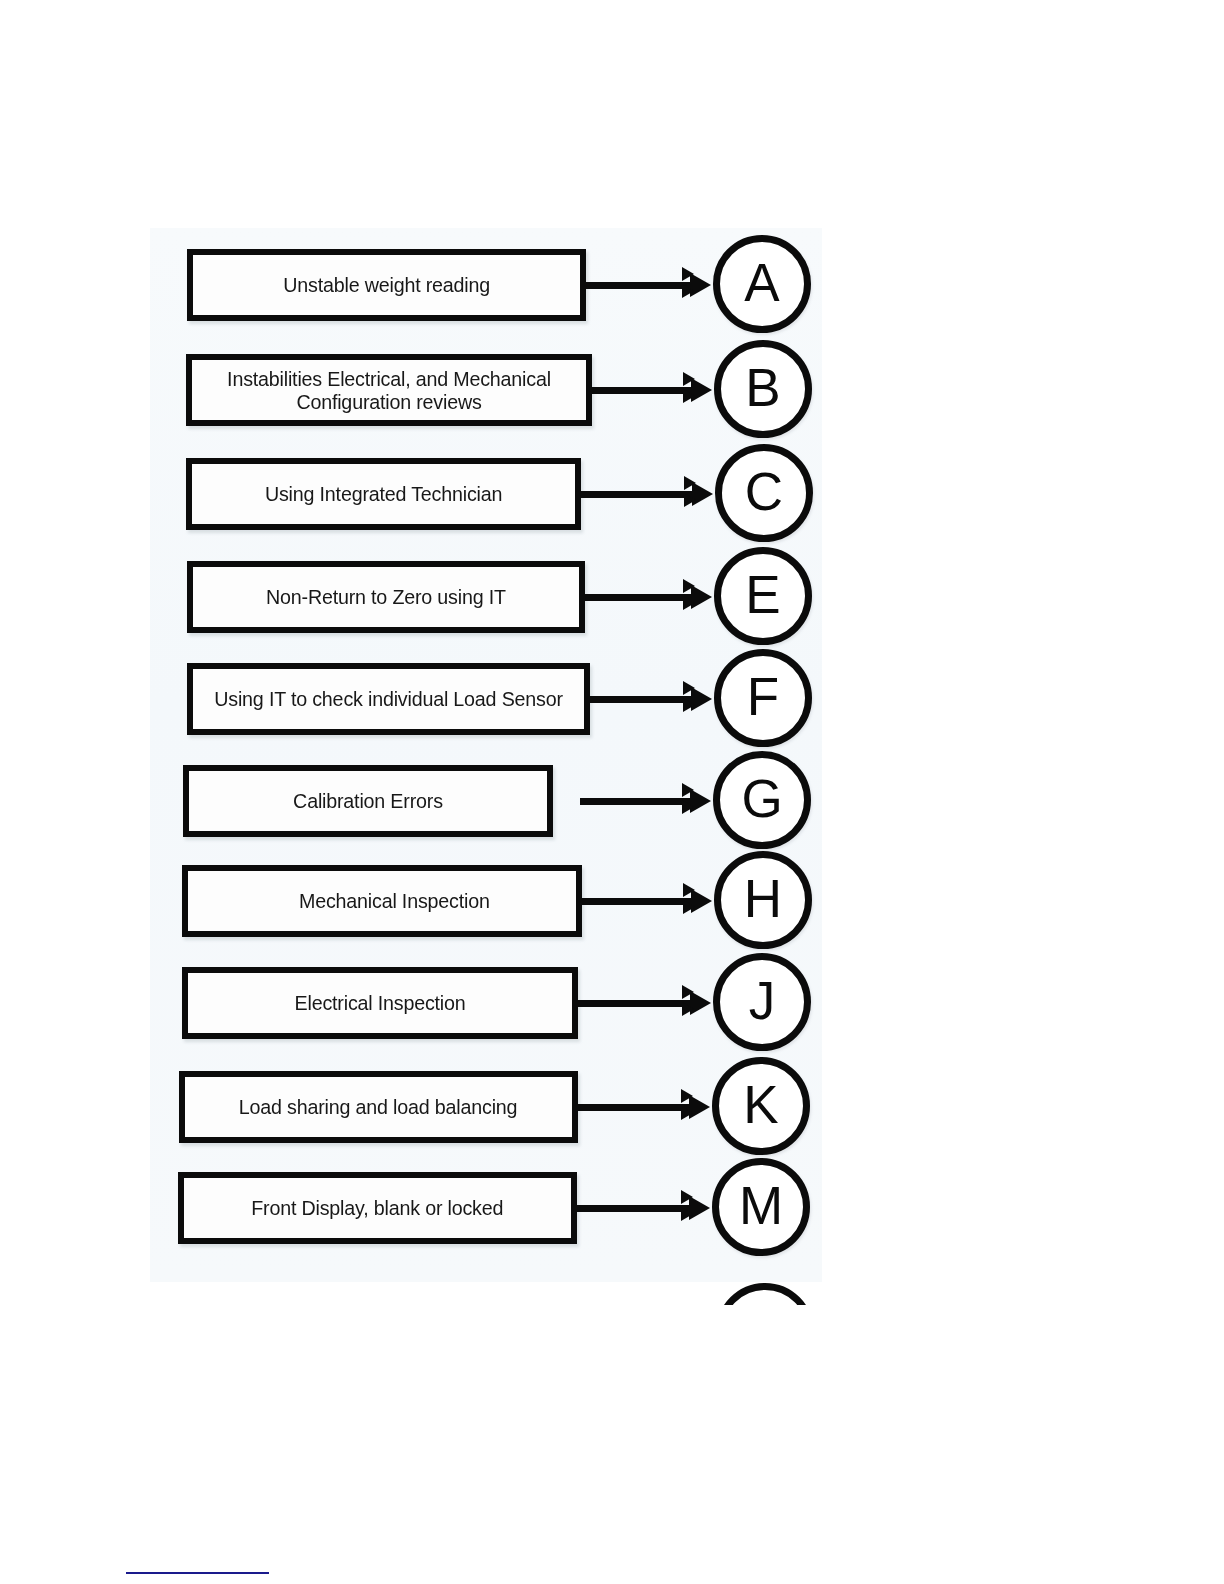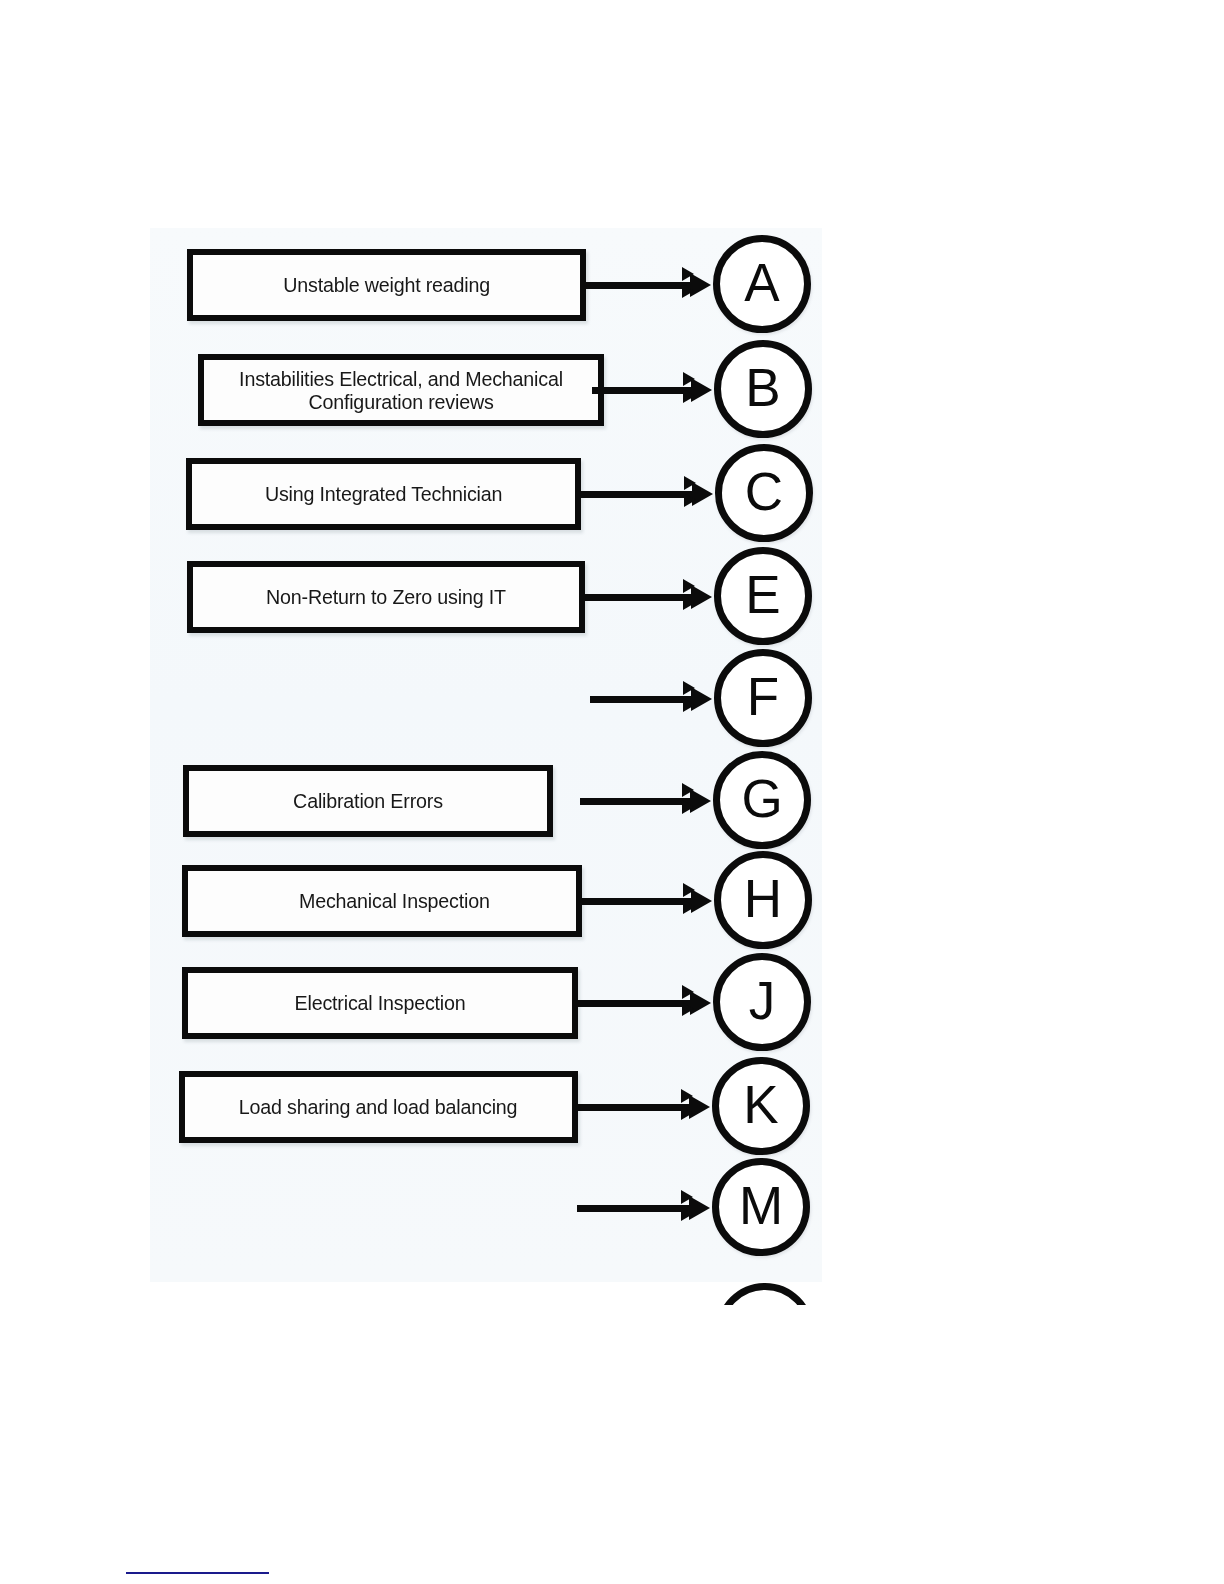--- a/index.html
+++ b/index.html
@@ -165,21 +165,21 @@
       <div class="connector-head" style="left:104px;"></div>
       <div class="connector-barb" style="left:96px; top:-12px;"></div>
       <div class="connector-barb" style="left:96px; top:5px;"></div>
     </div>
     <div class="node-circle" style="left:713px; top:0px;">
       <span class="node-circle-label">A</span>
     </div>
   </div>
 
   <div class="flow-row" style="left:0px; top:340px; width:1224px;">
-    <div class="node-box" style="left:186px; width:406px;margin-left:12px;">
+    <div class="node-box" style="left:186px; width:406px;">
       <span class="node-box-label">Instabilities Electrical, and Mechanical Configuration reviews</span>
     </div>
     <div class="connector" style="left:592px; width:122px;">
       <div class="connector-shaft" style="width:103px;"></div>
       <div class="connector-head" style="left:99px;"></div>
       <div class="connector-barb" style="left:91px; top:-12px;"></div>
       <div class="connector-barb" style="left:91px; top:5px;"></div>
     </div>
     <div class="node-circle" style="left:714px; top:0px;">
       <span class="node-circle-label">B</span>
@@ -210,20 +210,23 @@
       <div class="connector-head" style="left:106px;"></div>
       <div class="connector-barb" style="left:98px; top:-12px;"></div>
       <div class="connector-barb" style="left:98px; top:5px;"></div>
     </div>
     <div class="node-circle" style="left:714px; top:0px;">
       <span class="node-circle-label">E</span>
     </div>
   </div>
 
   <div class="flow-row" style="left:0px; top:649px; width:1224px;">
+    <div class="node-box" style="left:187px; width:403px;">
+      <span class="node-box-label">Using IT to check individual Load Sensor</span>
+    </div>
     <div class="connector" style="left:590px; width:124px;">
       <div class="connector-shaft" style="width:105px;"></div>
       <div class="connector-head" style="left:101px;"></div>
       <div class="connector-barb" style="left:93px; top:-12px;"></div>
       <div class="connector-barb" style="left:93px; top:5px;"></div>
     </div>
     <div class="node-circle" style="left:714px; top:0px;">
       <span class="node-circle-label">F</span>
     </div>
   </div>
@@ -282,20 +285,23 @@
       <div class="connector-head" style="left:112px;"></div>
       <div class="connector-barb" style="left:104px; top:-12px;"></div>
       <div class="connector-barb" style="left:104px; top:5px;"></div>
     </div>
     <div class="node-circle" style="left:713px; top:0px;">
       <span class="node-circle-label">J</span>
     </div>
   </div>
 
   <div class="flow-row" style="left:0px; top:1158px; width:1224px;">
+    <div class="node-box" style="left:178px; width:399px;">
+      <span class="node-box-label">Front Display, blank or locked</span>
+    </div>
     <div class="connector" style="left:577px; width:135px;">
       <div class="connector-shaft" style="width:116px;"></div>
       <div class="connector-head" style="left:112px;"></div>
       <div class="connector-barb" style="left:104px; top:-12px;"></div>
       <div class="connector-barb" style="left:104px; top:5px;"></div>
     </div>
     <div class="node-circle" style="left:712px; top:0px;">
       <span class="node-circle-label">M</span>
     </div>
   </div>

